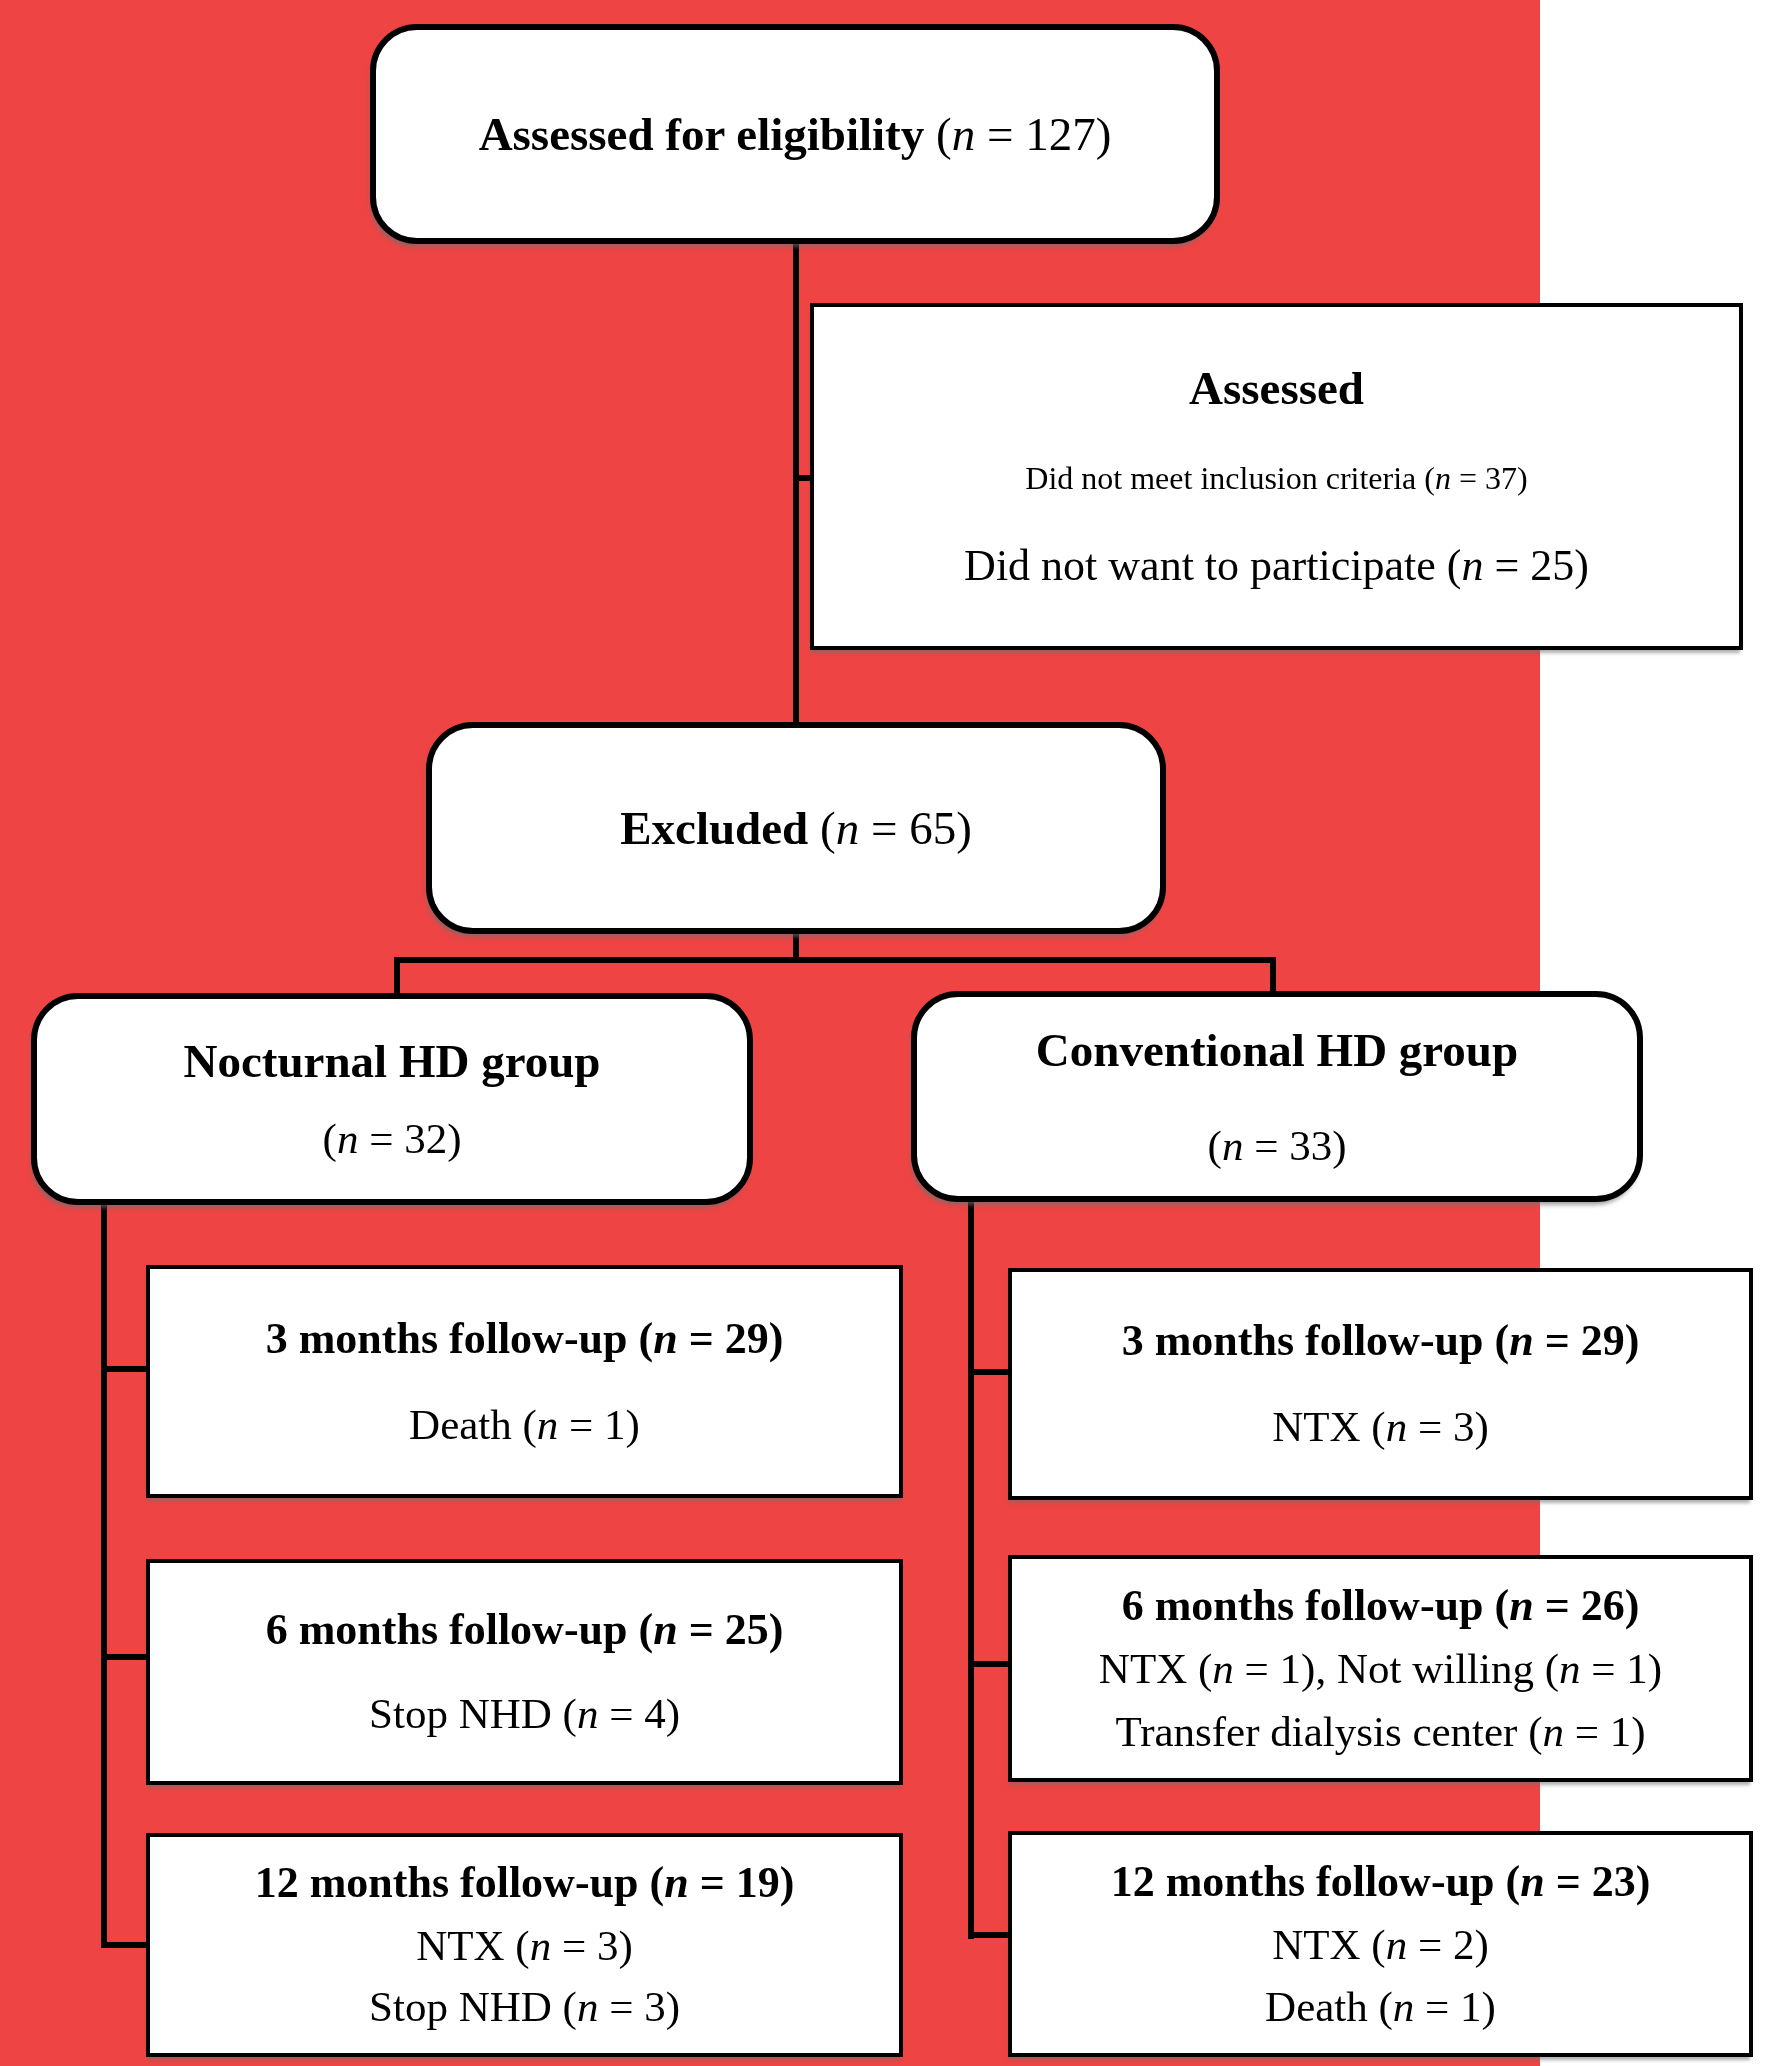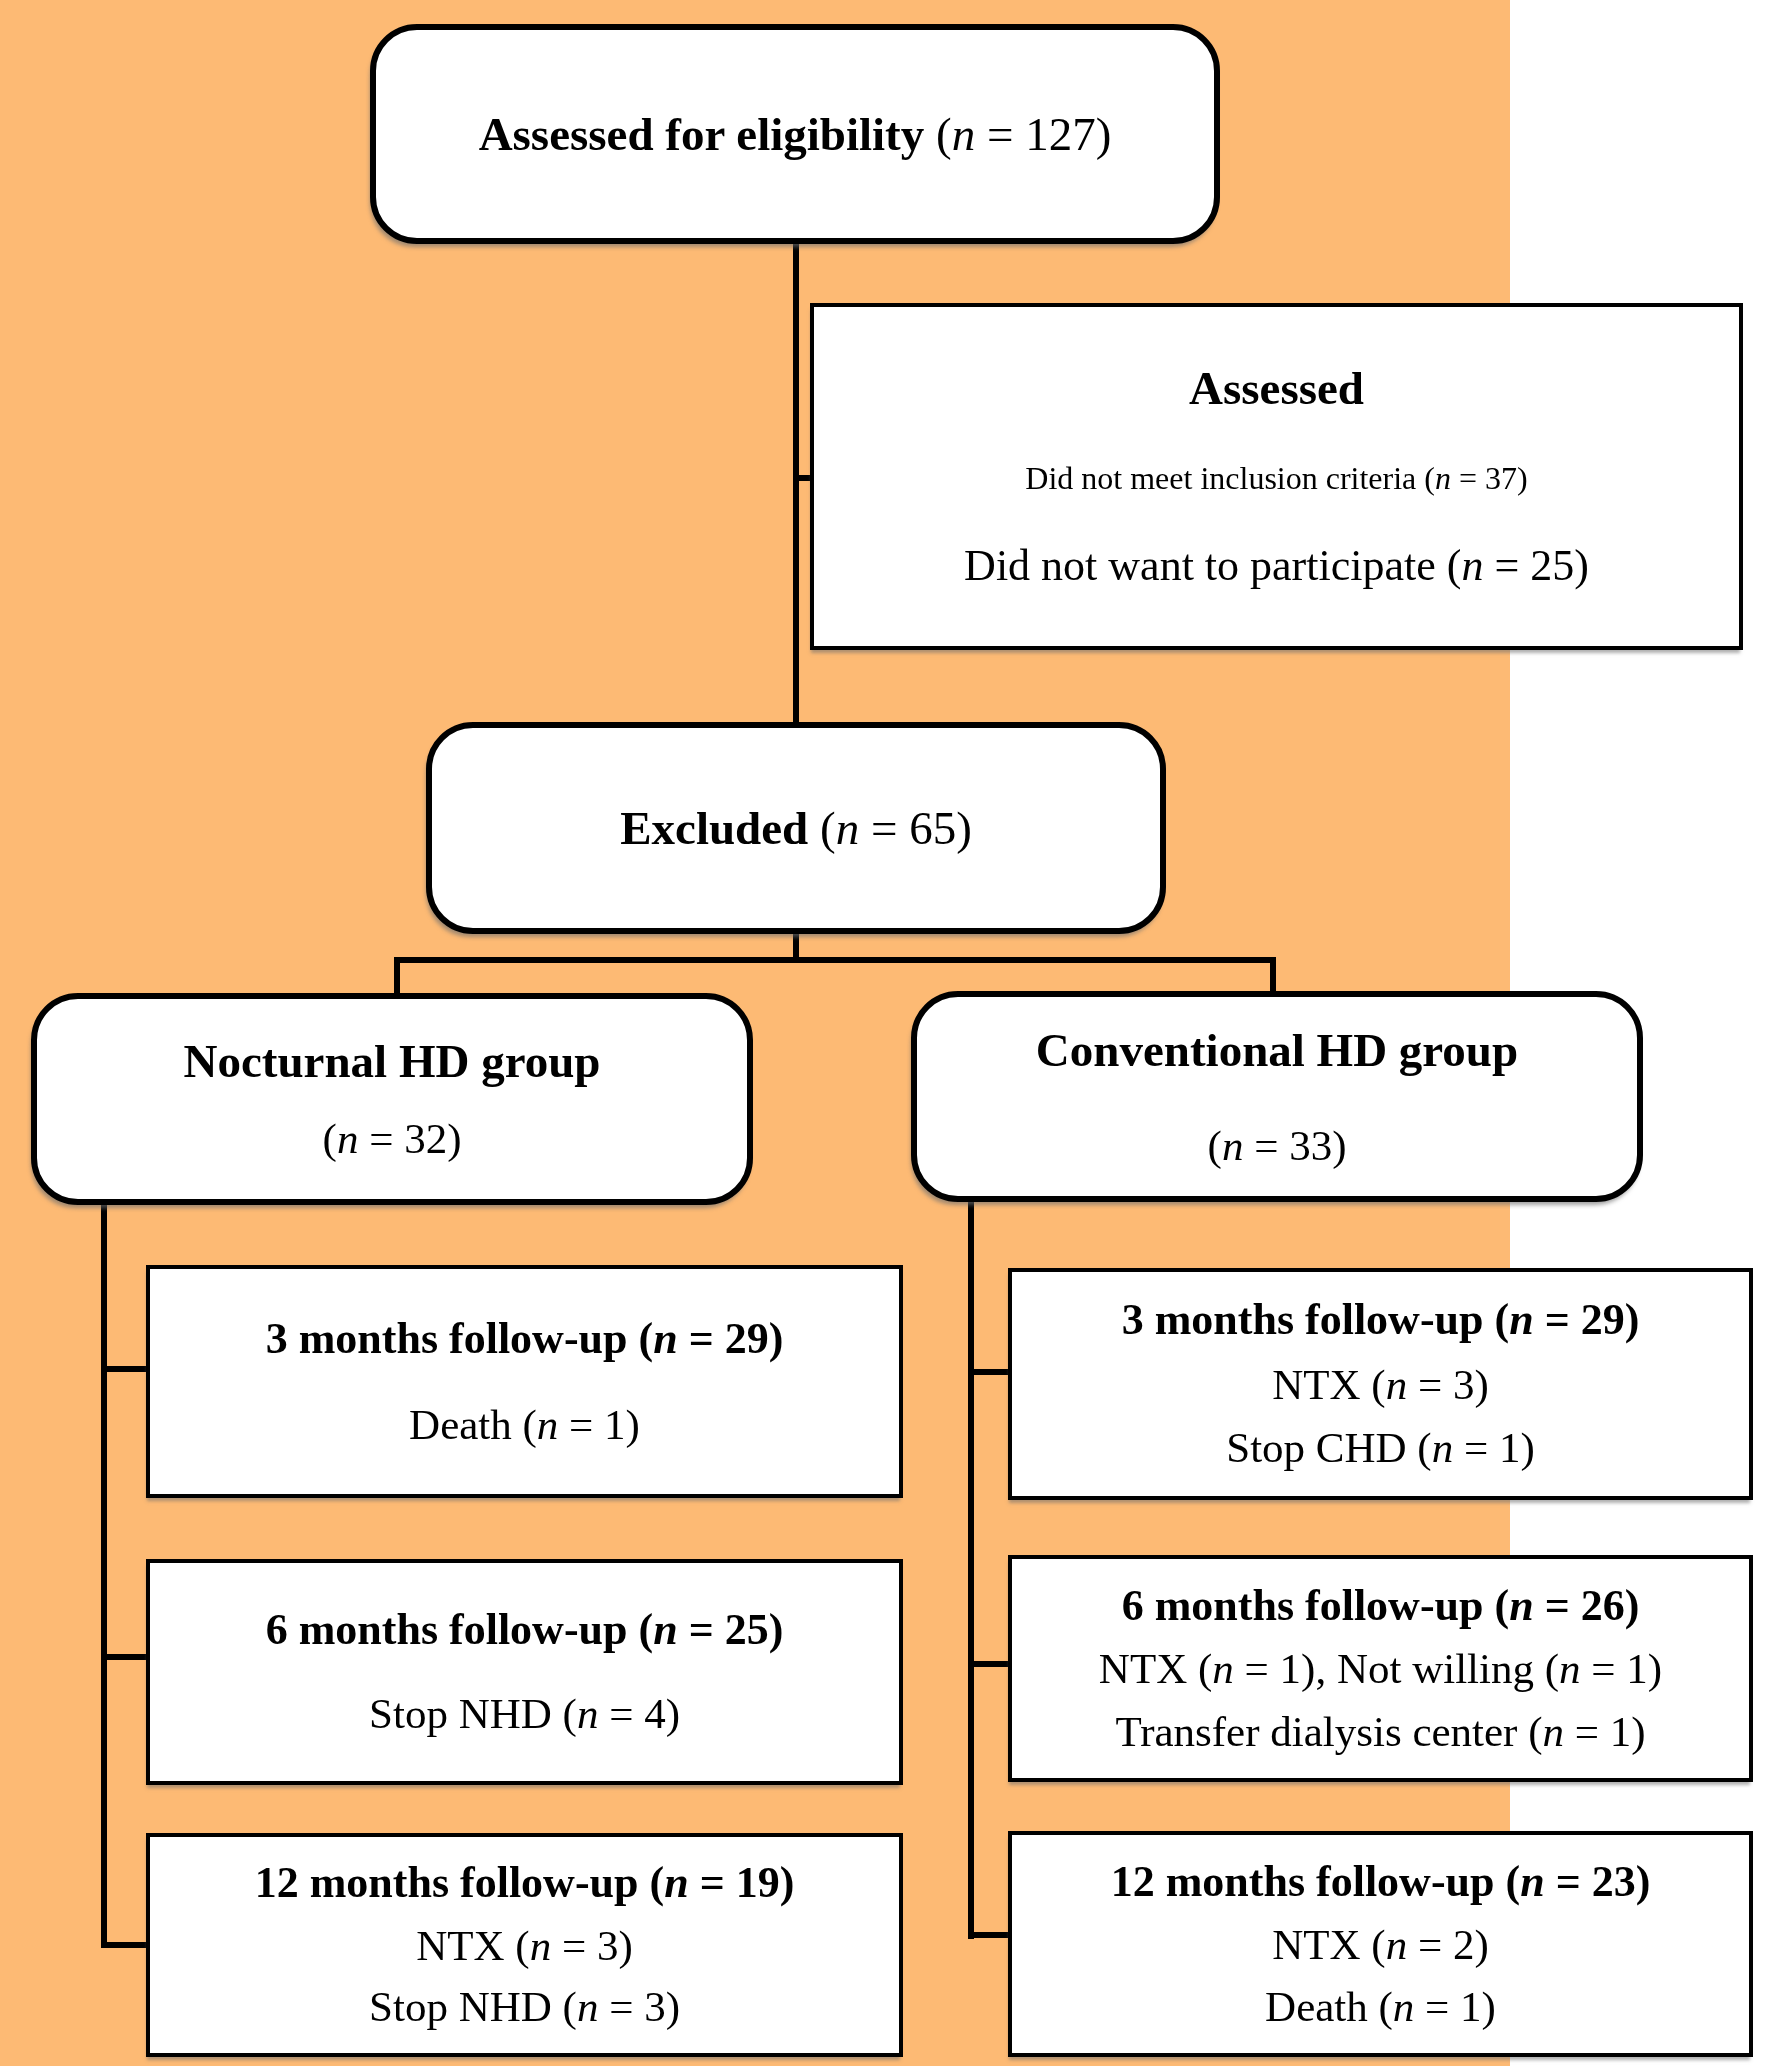--- a/index.html
+++ b/index.html
@@ -4,23 +4,24 @@
 <style>
   html, body {
     margin: 0;
     padding: 0;
     background: #ffffff;
   }
   #canvas {
     position: relative;
     width: 1510px;
     height: 2066px;
-    background: #fdba74;
+    background: #ef4444;
     font-family: "Liberation Serif", "DejaVu Serif", serif;
     color: #000000;
+    padding-left: 30px;
   }
   
   .rbox, .sbox {
     position: absolute;
     box-sizing: border-box;
     background: #ffffff;
     display: flex;
     flex-direction: column;
     align-items: center;
   }
@@ -134,21 +135,20 @@
 
   <div class="sbox spread" id="box-l12">
     <div class="t-line t-sub-title">12 months follow-up (<i>n</i> = 19)</div>
     <div class="t-line">NTX (<i>n</i> = 3)</div>
     <div class="t-line">Stop NHD (<i>n</i> = 3)</div>
   </div>
 
   <div class="sbox spread" id="box-r3">
     <div class="t-line t-sub-title">3 months follow-up (<i>n</i> = 29)</div>
     <div class="t-line">NTX (<i>n</i> = 3)</div>
-    <div class="t-line">Stop CHD (<i>n</i> = 1)</div>
   </div>
 
   <div class="sbox spread" id="box-r6">
     <div class="t-line t-sub-title">6 months follow-up (<i>n</i> = 26)</div>
     <div class="t-line">NTX (<i>n</i> = 1), Not willing (<i>n</i> = 1)</div>
     <div class="t-line">Transfer dialysis center (<i>n</i> = 1)</div>
   </div>
 
   <div class="sbox spread" id="box-r12">
     <div class="t-line t-sub-title">12 months follow-up (<i>n</i> = 23)</div>

